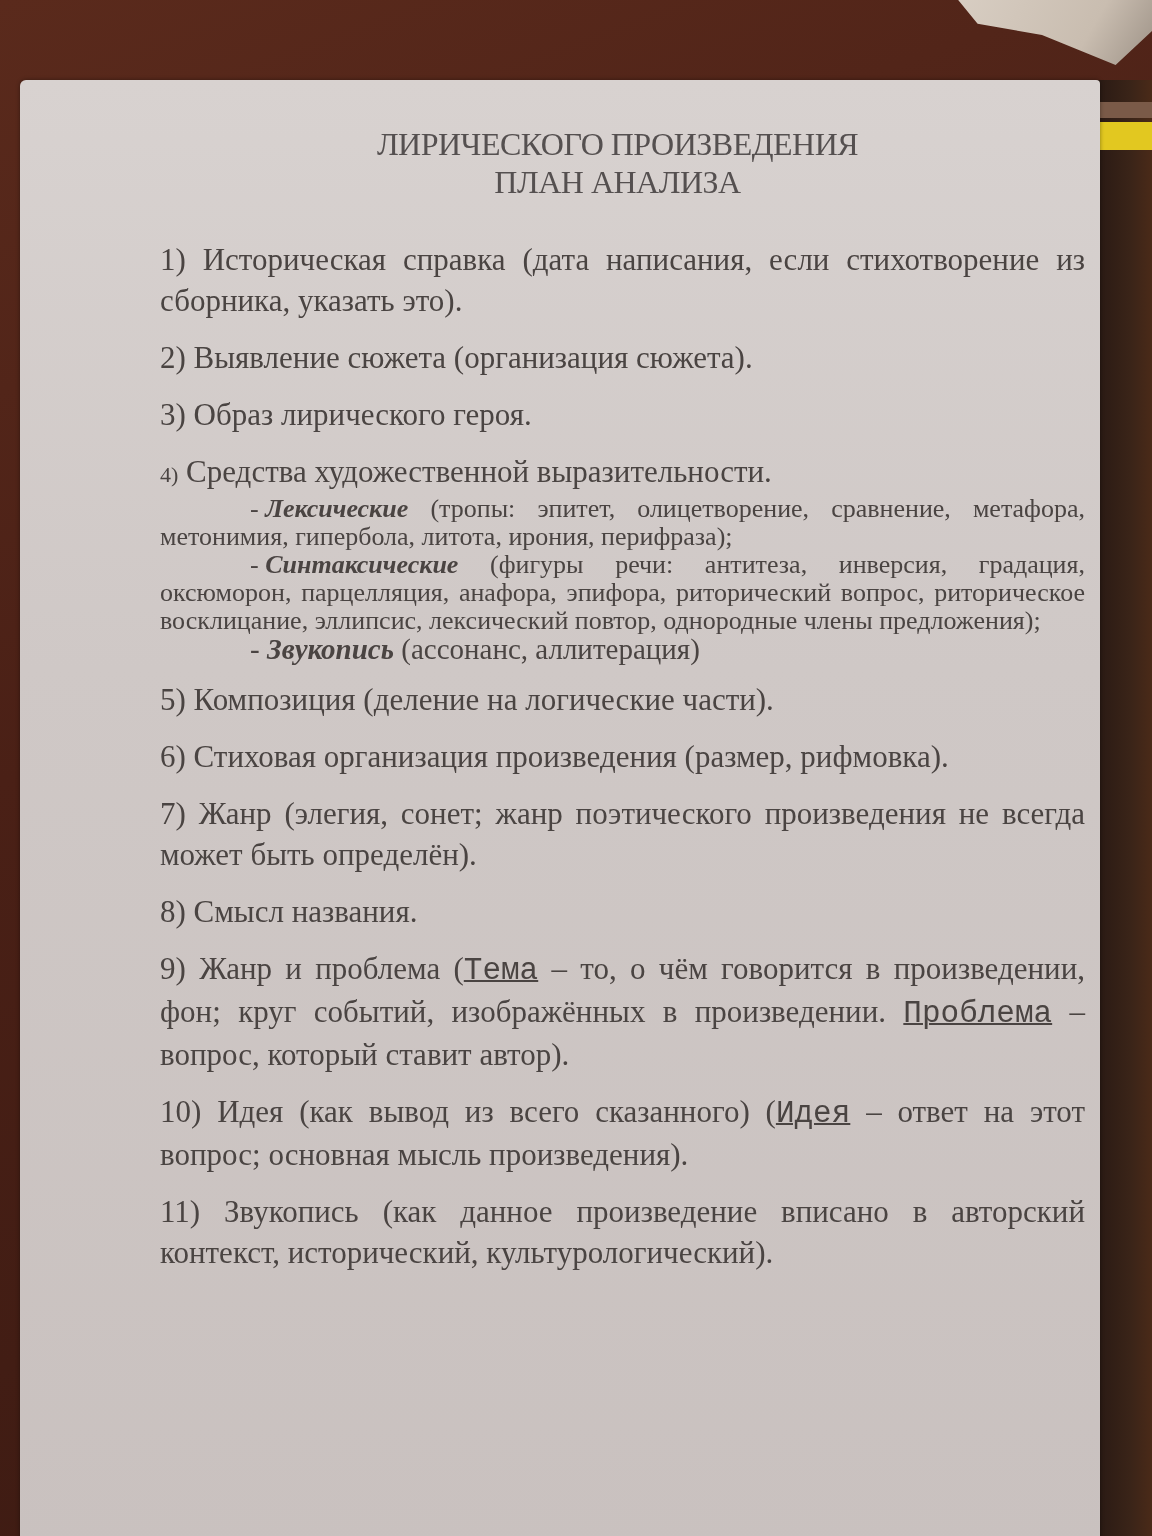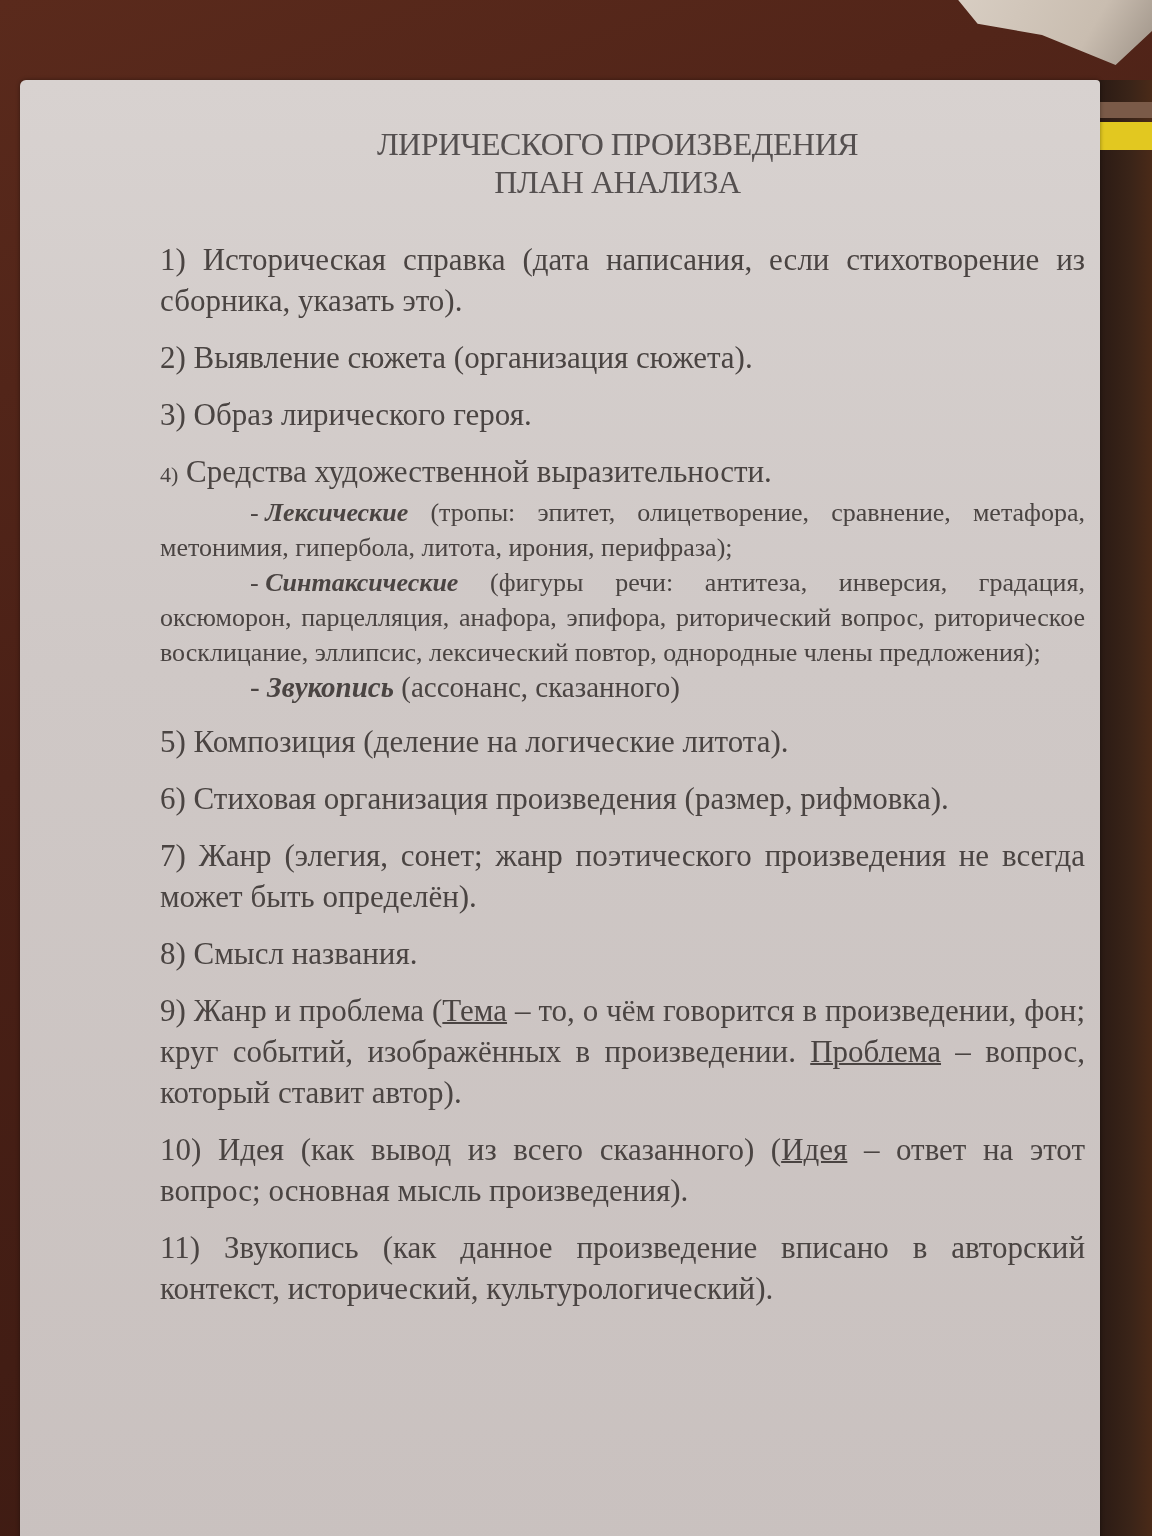--- a/index.html
+++ b/index.html
@@ -42,26 +42,26 @@
     .title {
       text-align: center; font-size: 32px; line-height: 38px; letter-spacing: -0.5px;
       color: #555050; margin-left: -10px;
     }
     .item {
       font-size: 31px; line-height: 41px; text-align: justify; margin-top: 16px;
       color: #4a4442;
     }
     .item.first { margin-top: 38px; }
     .sub {
-      font-size: 26px; line-height: 35px; text-align: justify; color: #4a4442;
+      font-size: 26px; line-height: 28px; text-align: justify; color: #4a4442;
     }
     .sub .lead { display: inline-block; padding-left: 90px; }
     .sub .term { font-weight: bold; font-style: italic; }
     .sub.zv { font-size: 29px; }
-    .u { text-decoration: underline; text-decoration-thickness: 2px; }
+    .u { text-decoration: underline; text-decoration-thickness: 2px; font-family: Liberation Mono, monospace; }
     .small-num { font-size: 22px; }
   </style>
 </head>
 <body>
 
 <div class="bg-scrap"></div>
 <div class="right-strip"></div>
 <div class="right-band"></div>
 <div class="right-yellow"></div>
 <div class="left-yellow"></div>
@@ -105,26 +105,26 @@
       <span>-</span>
       <span class="term">Синтаксические</span>
     </span>
     <span>(фигуры речи: антитеза, инверсия, градация, оксюморон, парцелляция, анафора, эпифора, риторический вопрос, риторическое восклицание, эллипсис, лексический повтор, однородные члены предложения);</span>
   </div>
   <div class="sub zv">
     <span class="lead">
       <span>-</span>
       <span class="term">Звукопись</span>
     </span>
-    <span>(ассонанс, сказанного)</span>
+    <span>(ассонанс, аллитерация)</span>
   </div>
 
   <div class="item">
     <span>5)</span>
-    <span>Композиция (деление на логические литота).</span>
+    <span>Композиция (деление на логические части).</span>
   </div>
 
   <div class="item">
     <span>6)</span>
     <span>Стиховая организация произведения (размер, рифмовка).</span>
   </div>
 
   <div class="item">
     <span>7)</span>
     <span>Жанр (элегия, сонет; жанр поэтического произведения не всегда может быть определён).</span>

